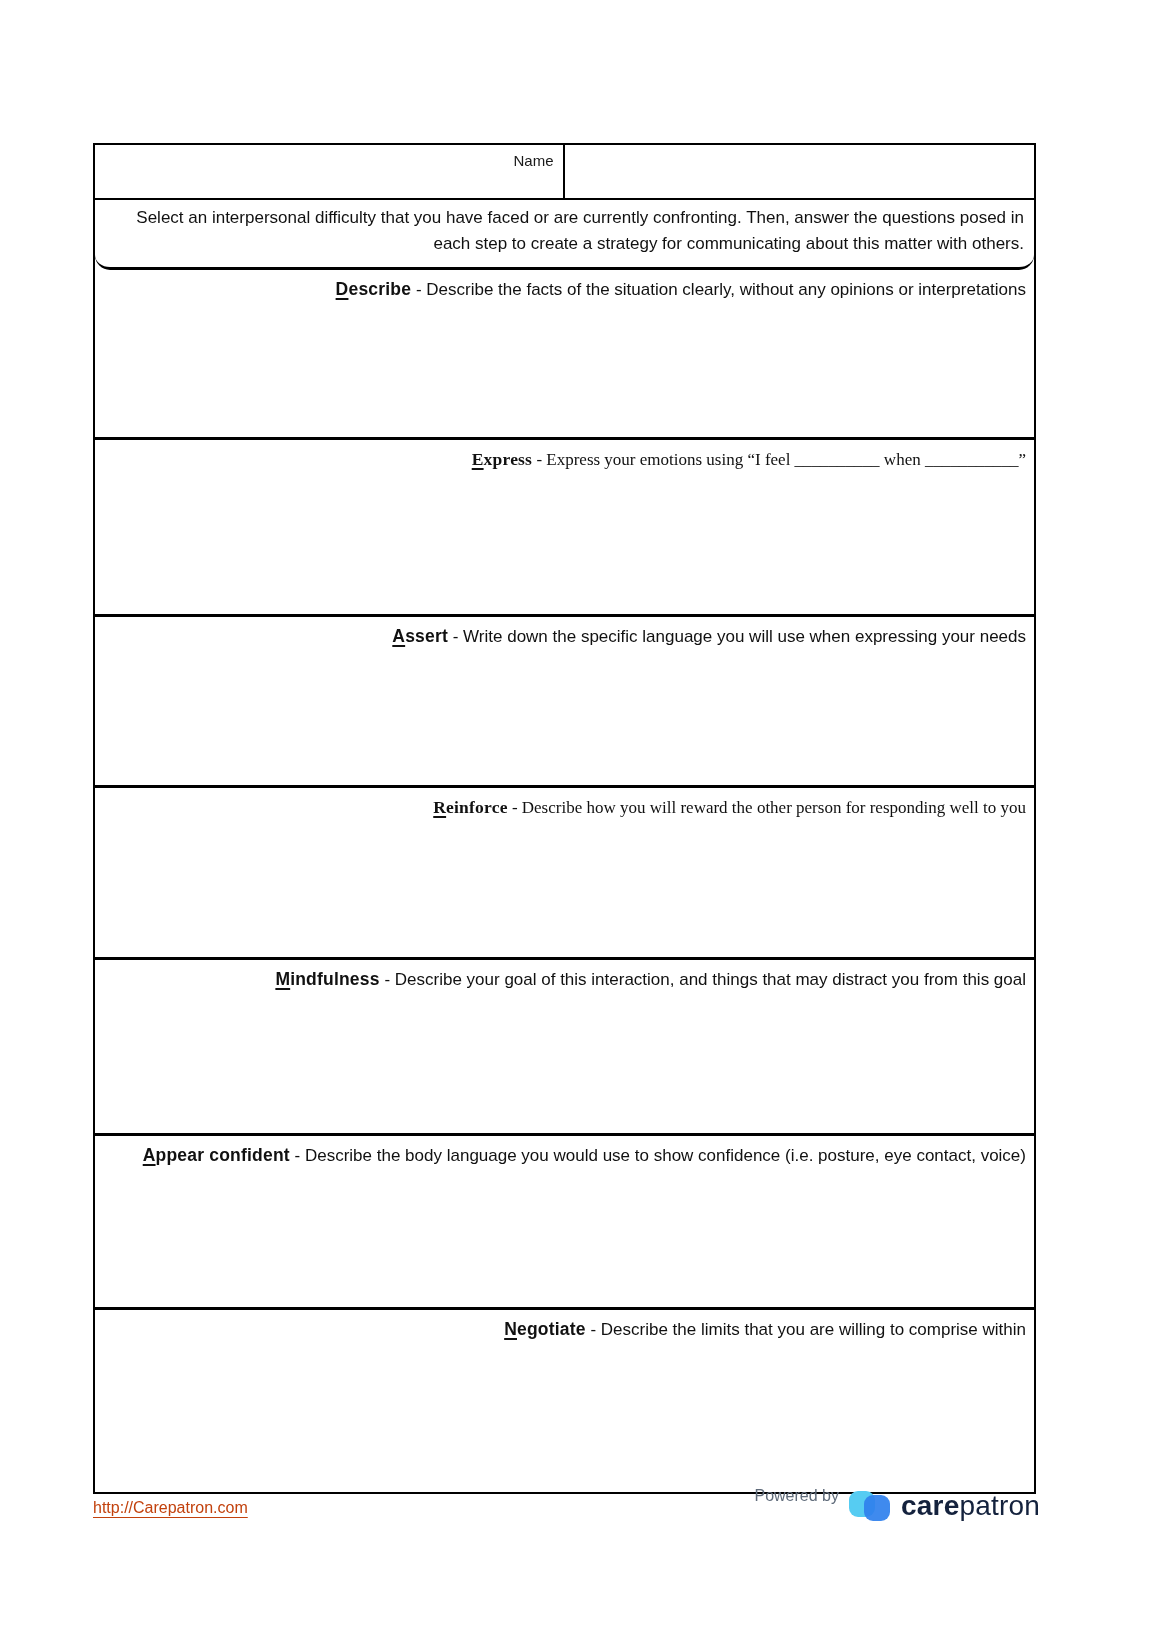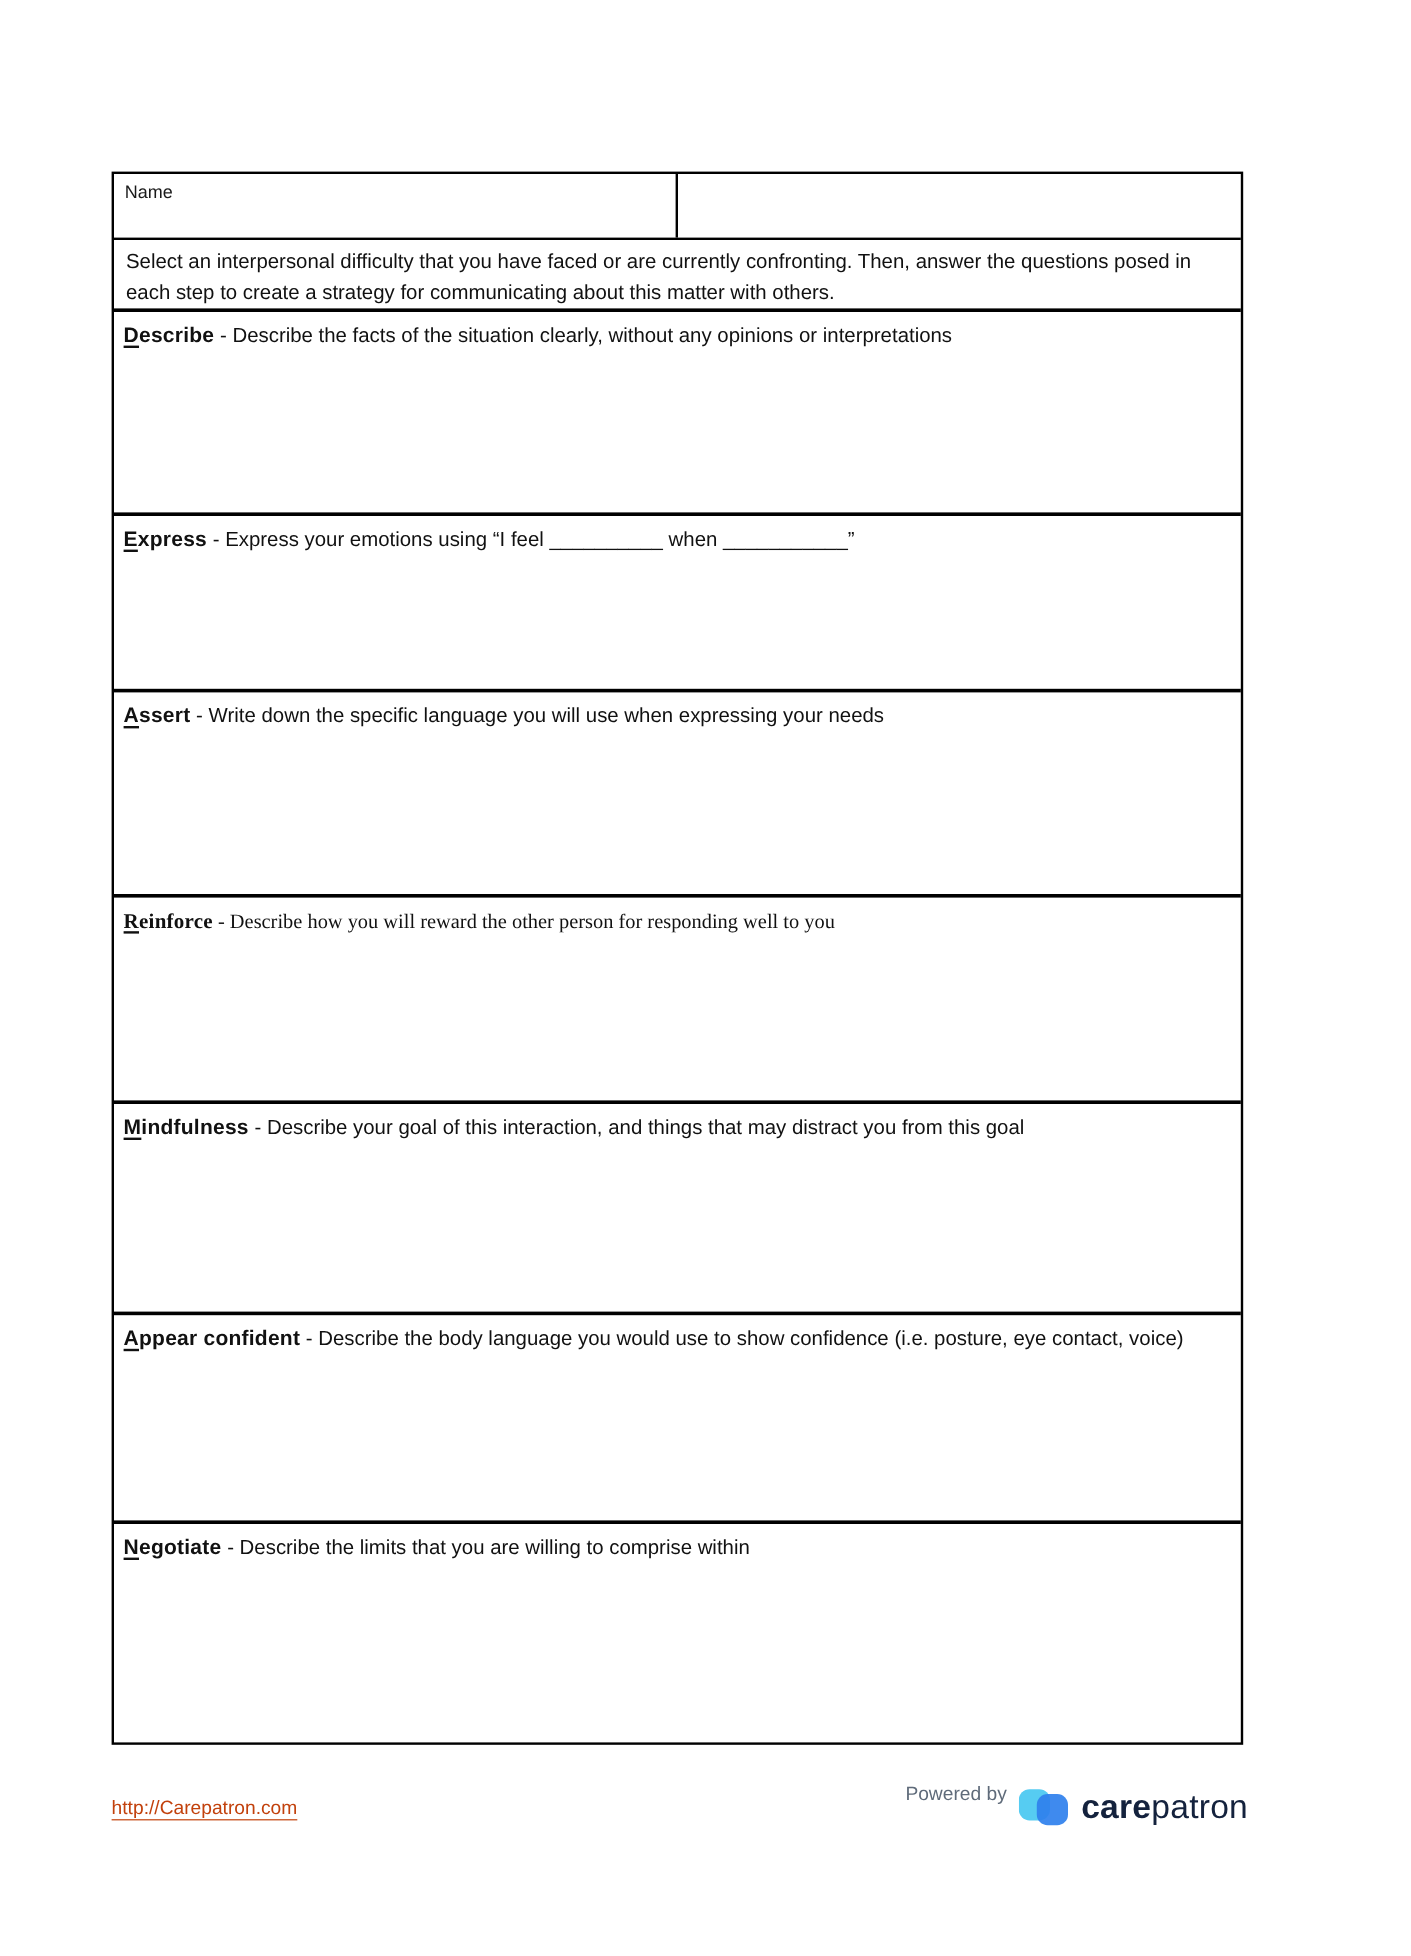--- a/index.html
+++ b/index.html
@@ -15,34 +15,35 @@
   }
   .title {
     position:absolute; top:74px; left:0; width:100%;
     text-align:center;
     font-size:34px; font-weight:bold; color:#000;
   }
   .sheet {
     position:absolute; left:93px; top:143px; width:943px;
     border:2px solid #000;
     background:#fff;
+    text-align:right;
   }
   .row-head { display:flex; height:55px; border-bottom:2px solid #000; }
   .cell { padding:7px 9px; font-size:15px; color:#1a1a1a; }
   .cell-name { width:50%; border-right:2px solid #000; }
   .cell-date { width:50%; }
   .row-instr {
-    height:60px; border-bottom:3px solid #000;
+    height:70px; border-bottom:3px solid #000;
     padding:5px 10px 6px 10px;
-    font-size:17px; line-height:1.5; color:#111;
+    font-size:17px; line-height:1.5; color:#111;border-radius:15px;
   }
   .section { border-bottom:3px solid #000; padding:9px 8px; }
   .section:last-child { border-bottom:none; }
   .s-describe { height:170px; }
-  .s-express  { height:147px; }
+  .s-express  { height:177px;font-family:Liberation Serif, serif; }
   .s-assert   { height:171px; }
   .s-reinforce{ height:172px;font-family:Liberation Serif, serif; }
   .s-mindfulness { height:176px; }
   .s-appear   { height:174px; }
   .s-negotiate{ height:182px; }
   .section-header { font-size:17px; color:#111; }
   .kw { font-weight:bold; font-size:17.5px; letter-spacing:0.2px; }
   .kw .ul {
     text-decoration:underline;
     text-decoration-thickness:2px;

